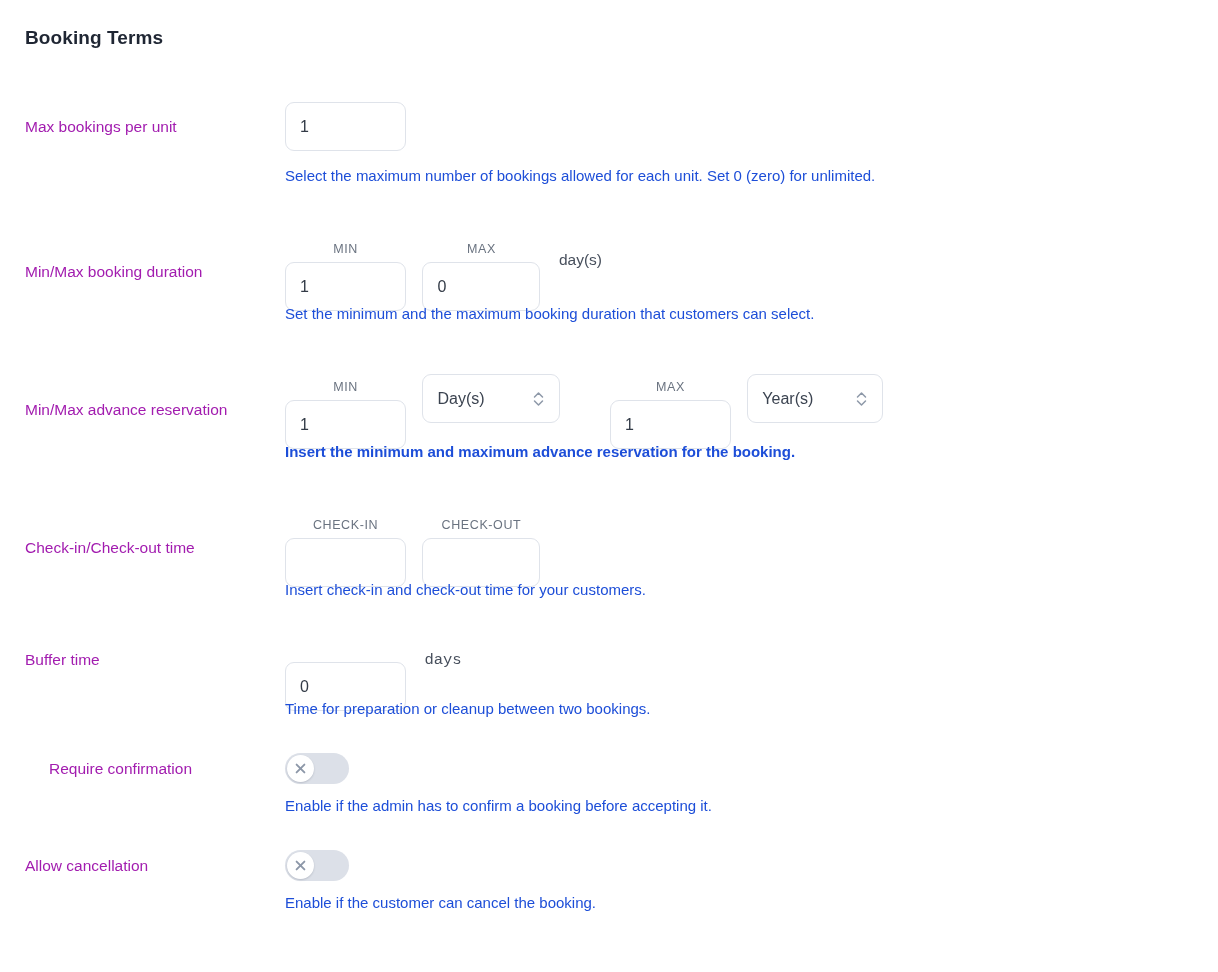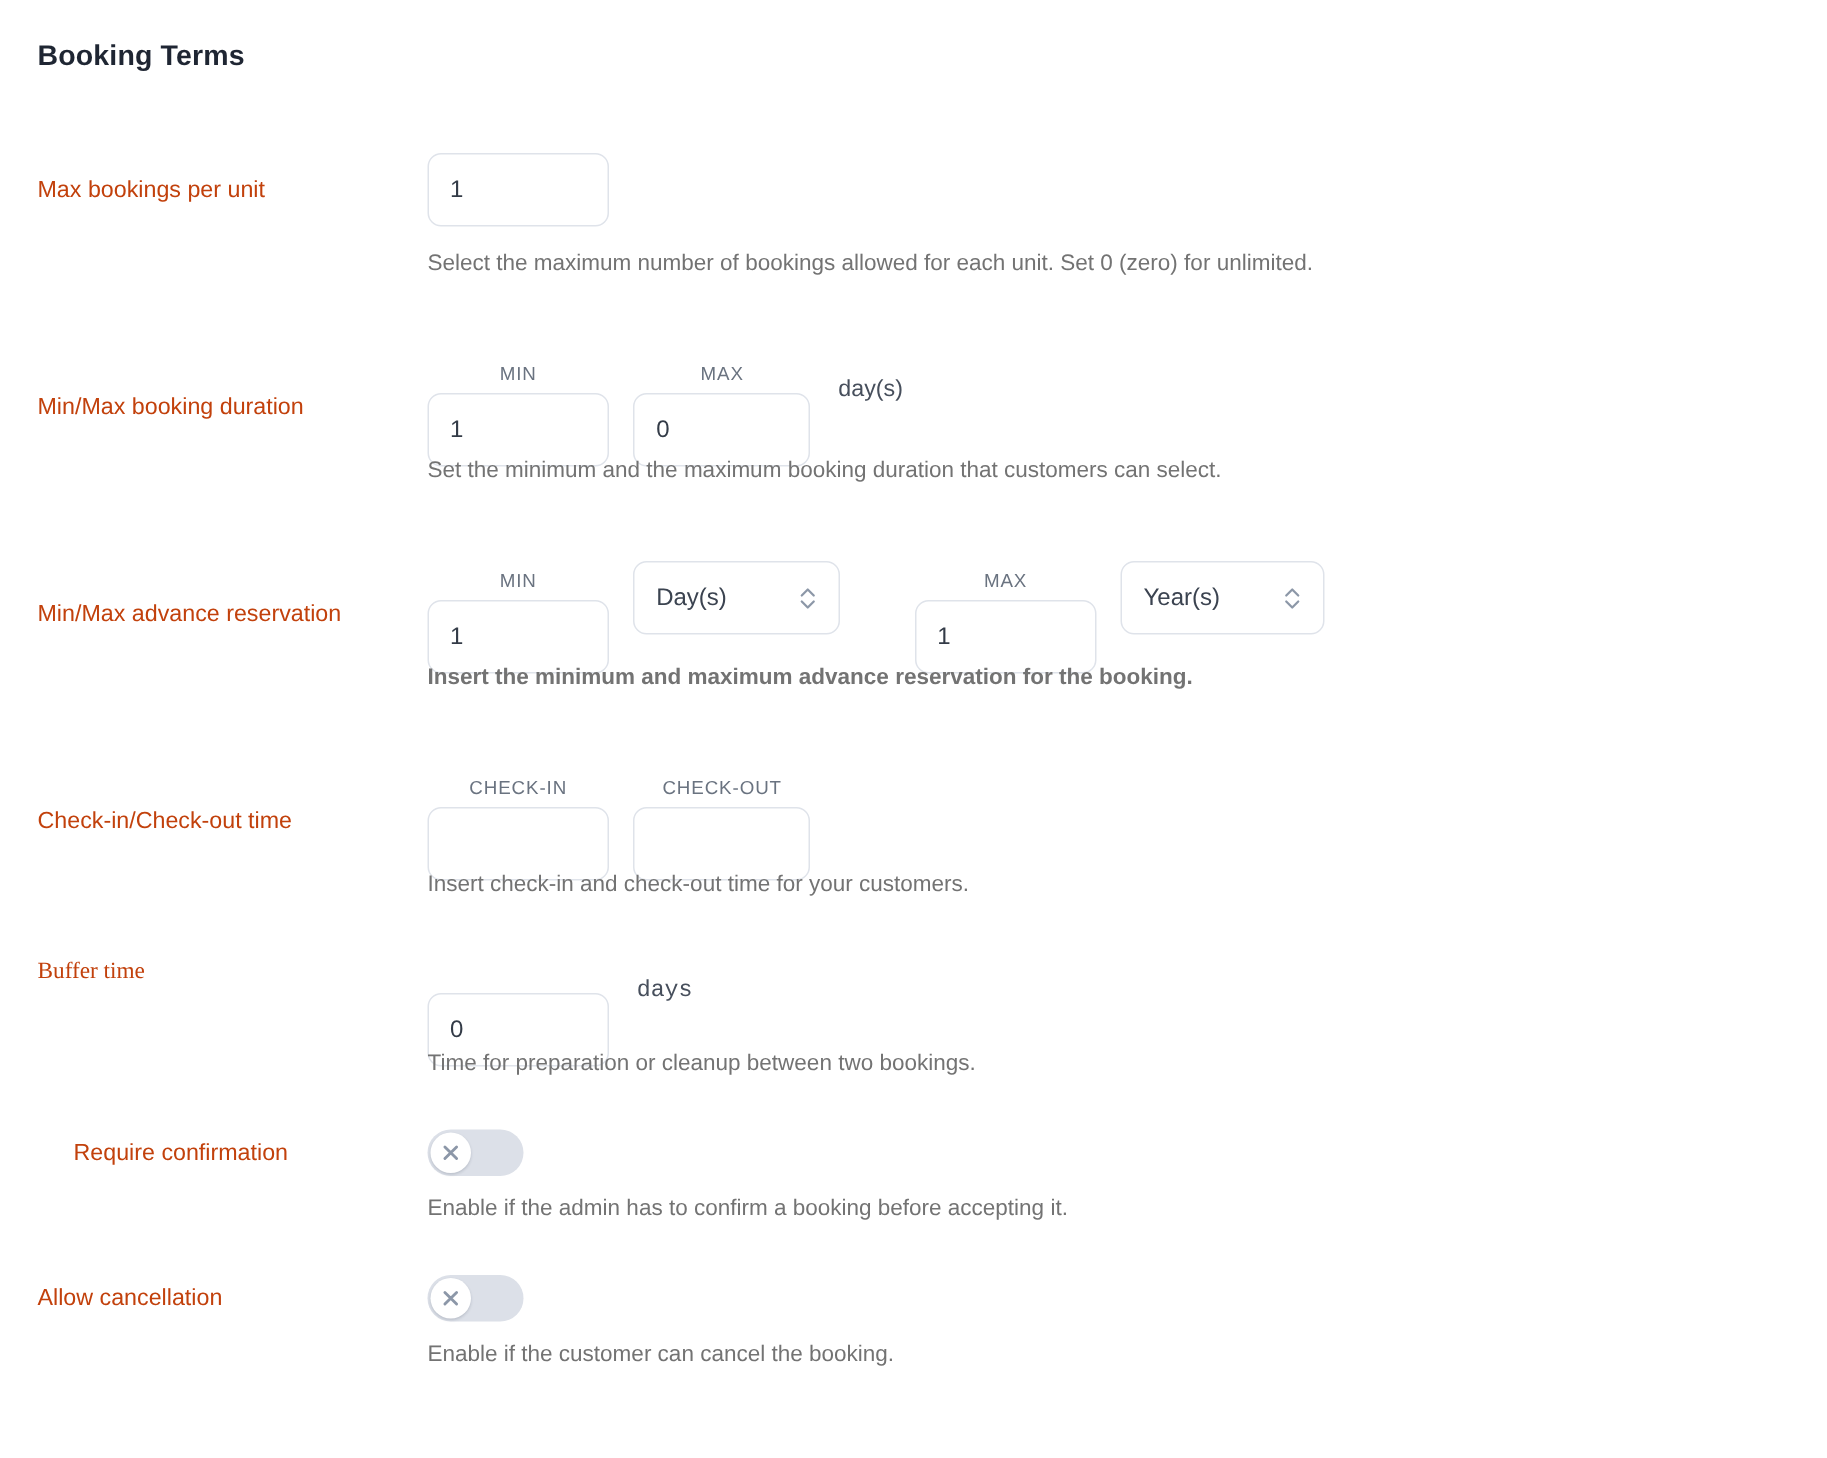--- a/index.html
+++ b/index.html
@@ -36,32 +36,32 @@
   
   .row {
     position: absolute;
     left: 0;
     width: 1218px;
   }
   .row-label {
     position: absolute;
     left: 25px;
     font-size: 15.5px;
-    color: #c2410c;
+    color: #a21caf;
     white-space: nowrap;
   }
   .field-area {
     position: absolute;
     left: 285px;
   }
   .help {
     position: absolute;
     left: 285px;
     font-size: 15px;
-    color: #737373;
+    color: #1d4ed8;
     white-space: nowrap;
   }
 
   
   .input {
     box-sizing: border-box;
     height: 49px;
     border: 1px solid #dfe3ea;
     border-radius: 9px;
     background: #ffffff;
@@ -243,21 +243,21 @@
       <div class="field-col" style="margin-left:12px;">
         <div class="sub-label">CHECK-OUT</div>
         <input class="input w-mid" type="text" value="" style="">
       </div>
     </div>
 
     <div class="help" style="top:89px;">Insert check-in and check-out time for your customers.</div>
   </div>
 
   <div class="row" style="top:636px;">
-    <div class="row-label" style="top:3px;font-family:Liberation Serif, serif;">Buffer time</div>
+    <div class="row-label" style="top:15px;">Buffer time</div>
 
     <div class="field-area" style="top:0;">
       <div class="field-col">
         <input class="input w-small" type="text" value="0" style="">
       </div>
       <span class="unit-text" style="margin-left:14px;margin-top:15px;font-family:Liberation Mono, monospace;">days</span>
     </div>
 
     <div class="help" style="top:64px;">Time for preparation or cleanup between two bookings.</div>
   </div>

